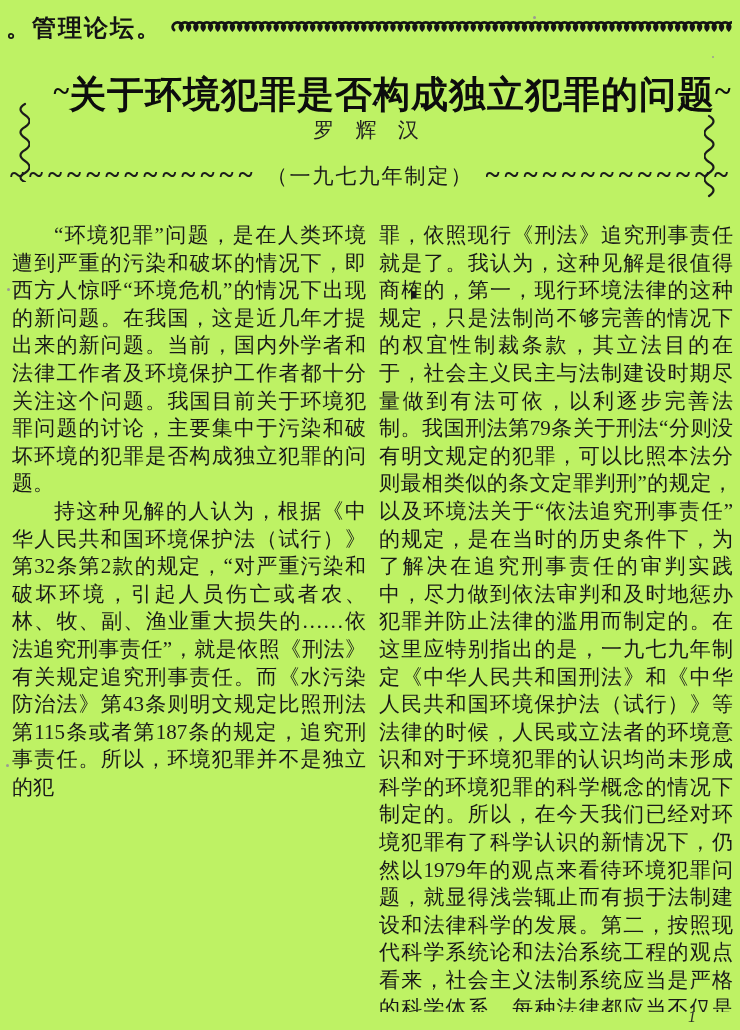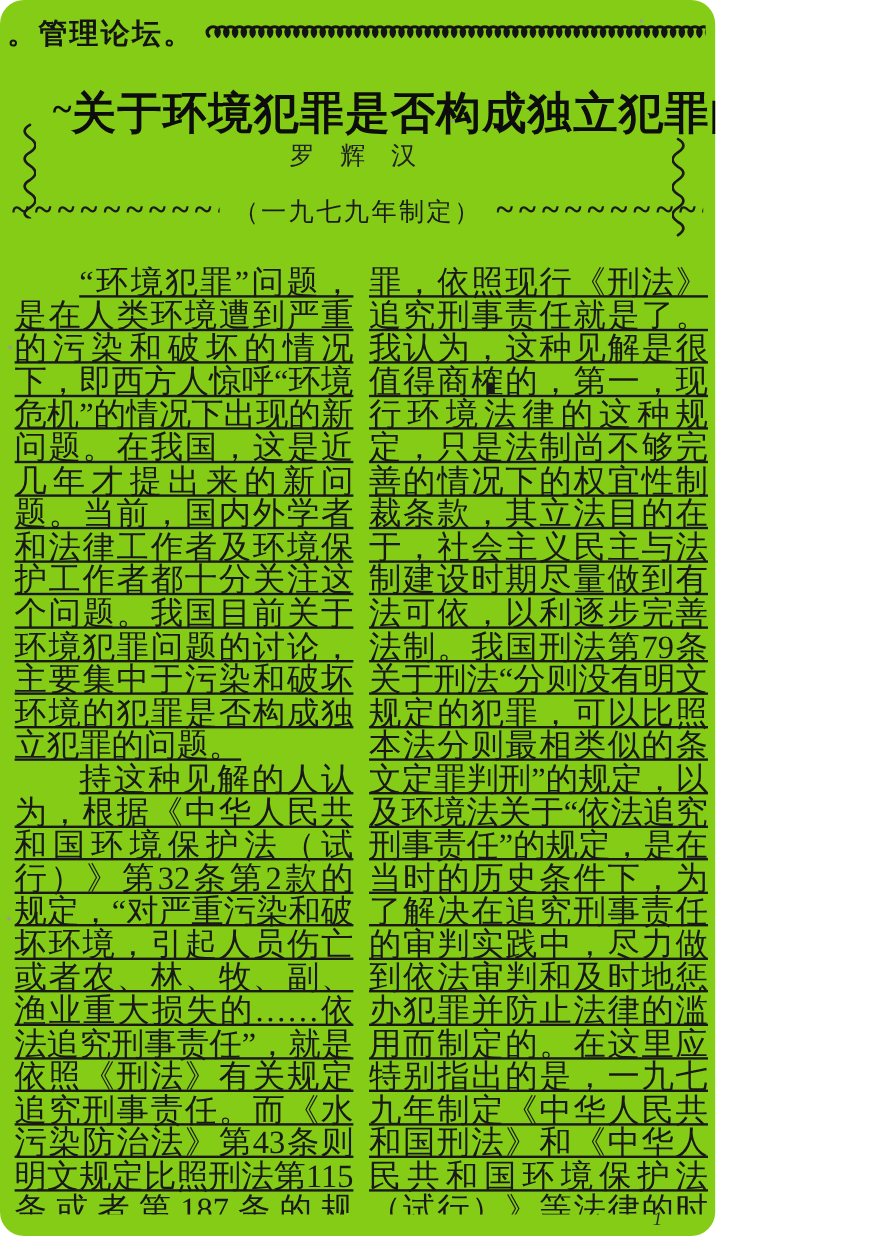--- a/index.html
+++ b/index.html
@@ -1,23 +1,22 @@
 <!DOCTYPE html>
 <html lang="zh"><head>
 <meta charset="utf-8">
 <style>
   html,body{margin:0;padding:0;}
   .page{
     position:relative;
-    width:596px;height:1030px;
-    background:#84cc16;
+    width:740px;height:1030px;
+    background:#bef264;
     overflow:hidden;
     font-family:"Liberation Serif","DejaVu Serif",serif;
     color:#1b1b1b;
-    border-radius:20px;
   }
   
   .header-row{
     position:absolute;top:12px;left:6px;right:8px;
     display:flex;align-items:center;gap:8px;
   }
   .forum-label{
     font-size:24px;font-weight:700;letter-spacing:2px;
     white-space:nowrap;color:#141414;
   }
@@ -54,24 +53,23 @@
   .squiggle svg{display:block;}
   .squiggle-left{left:14px;top:40px;}
   .squiggle-right{right:20px;top:52px;}
   
   .body-columns{
     position:absolute;top:222px;left:12px;right:6px;bottom:18px;
     display:flex;gap:13px;overflow:hidden;
   }
   .col{
     width:354px;
-    font-size:27px;line-height:27.6px;
+    font-size:21px;line-height:27.6px;
     text-align:justify;text-justify:inter-ideograph;
     color:#191919;
-    text-decoration:underline;
   }
   .col p{margin:0;text-indent:2em;}
   .col p.no-indent{text-indent:0;}
   
   .page-number{
     position:absolute;right:44px;bottom:4px;
     font-size:16px;font-style:italic;color:#2a2a2a;
   }
   
   .speck{position:absolute;background:#9a9a94;border-radius:50%;}

